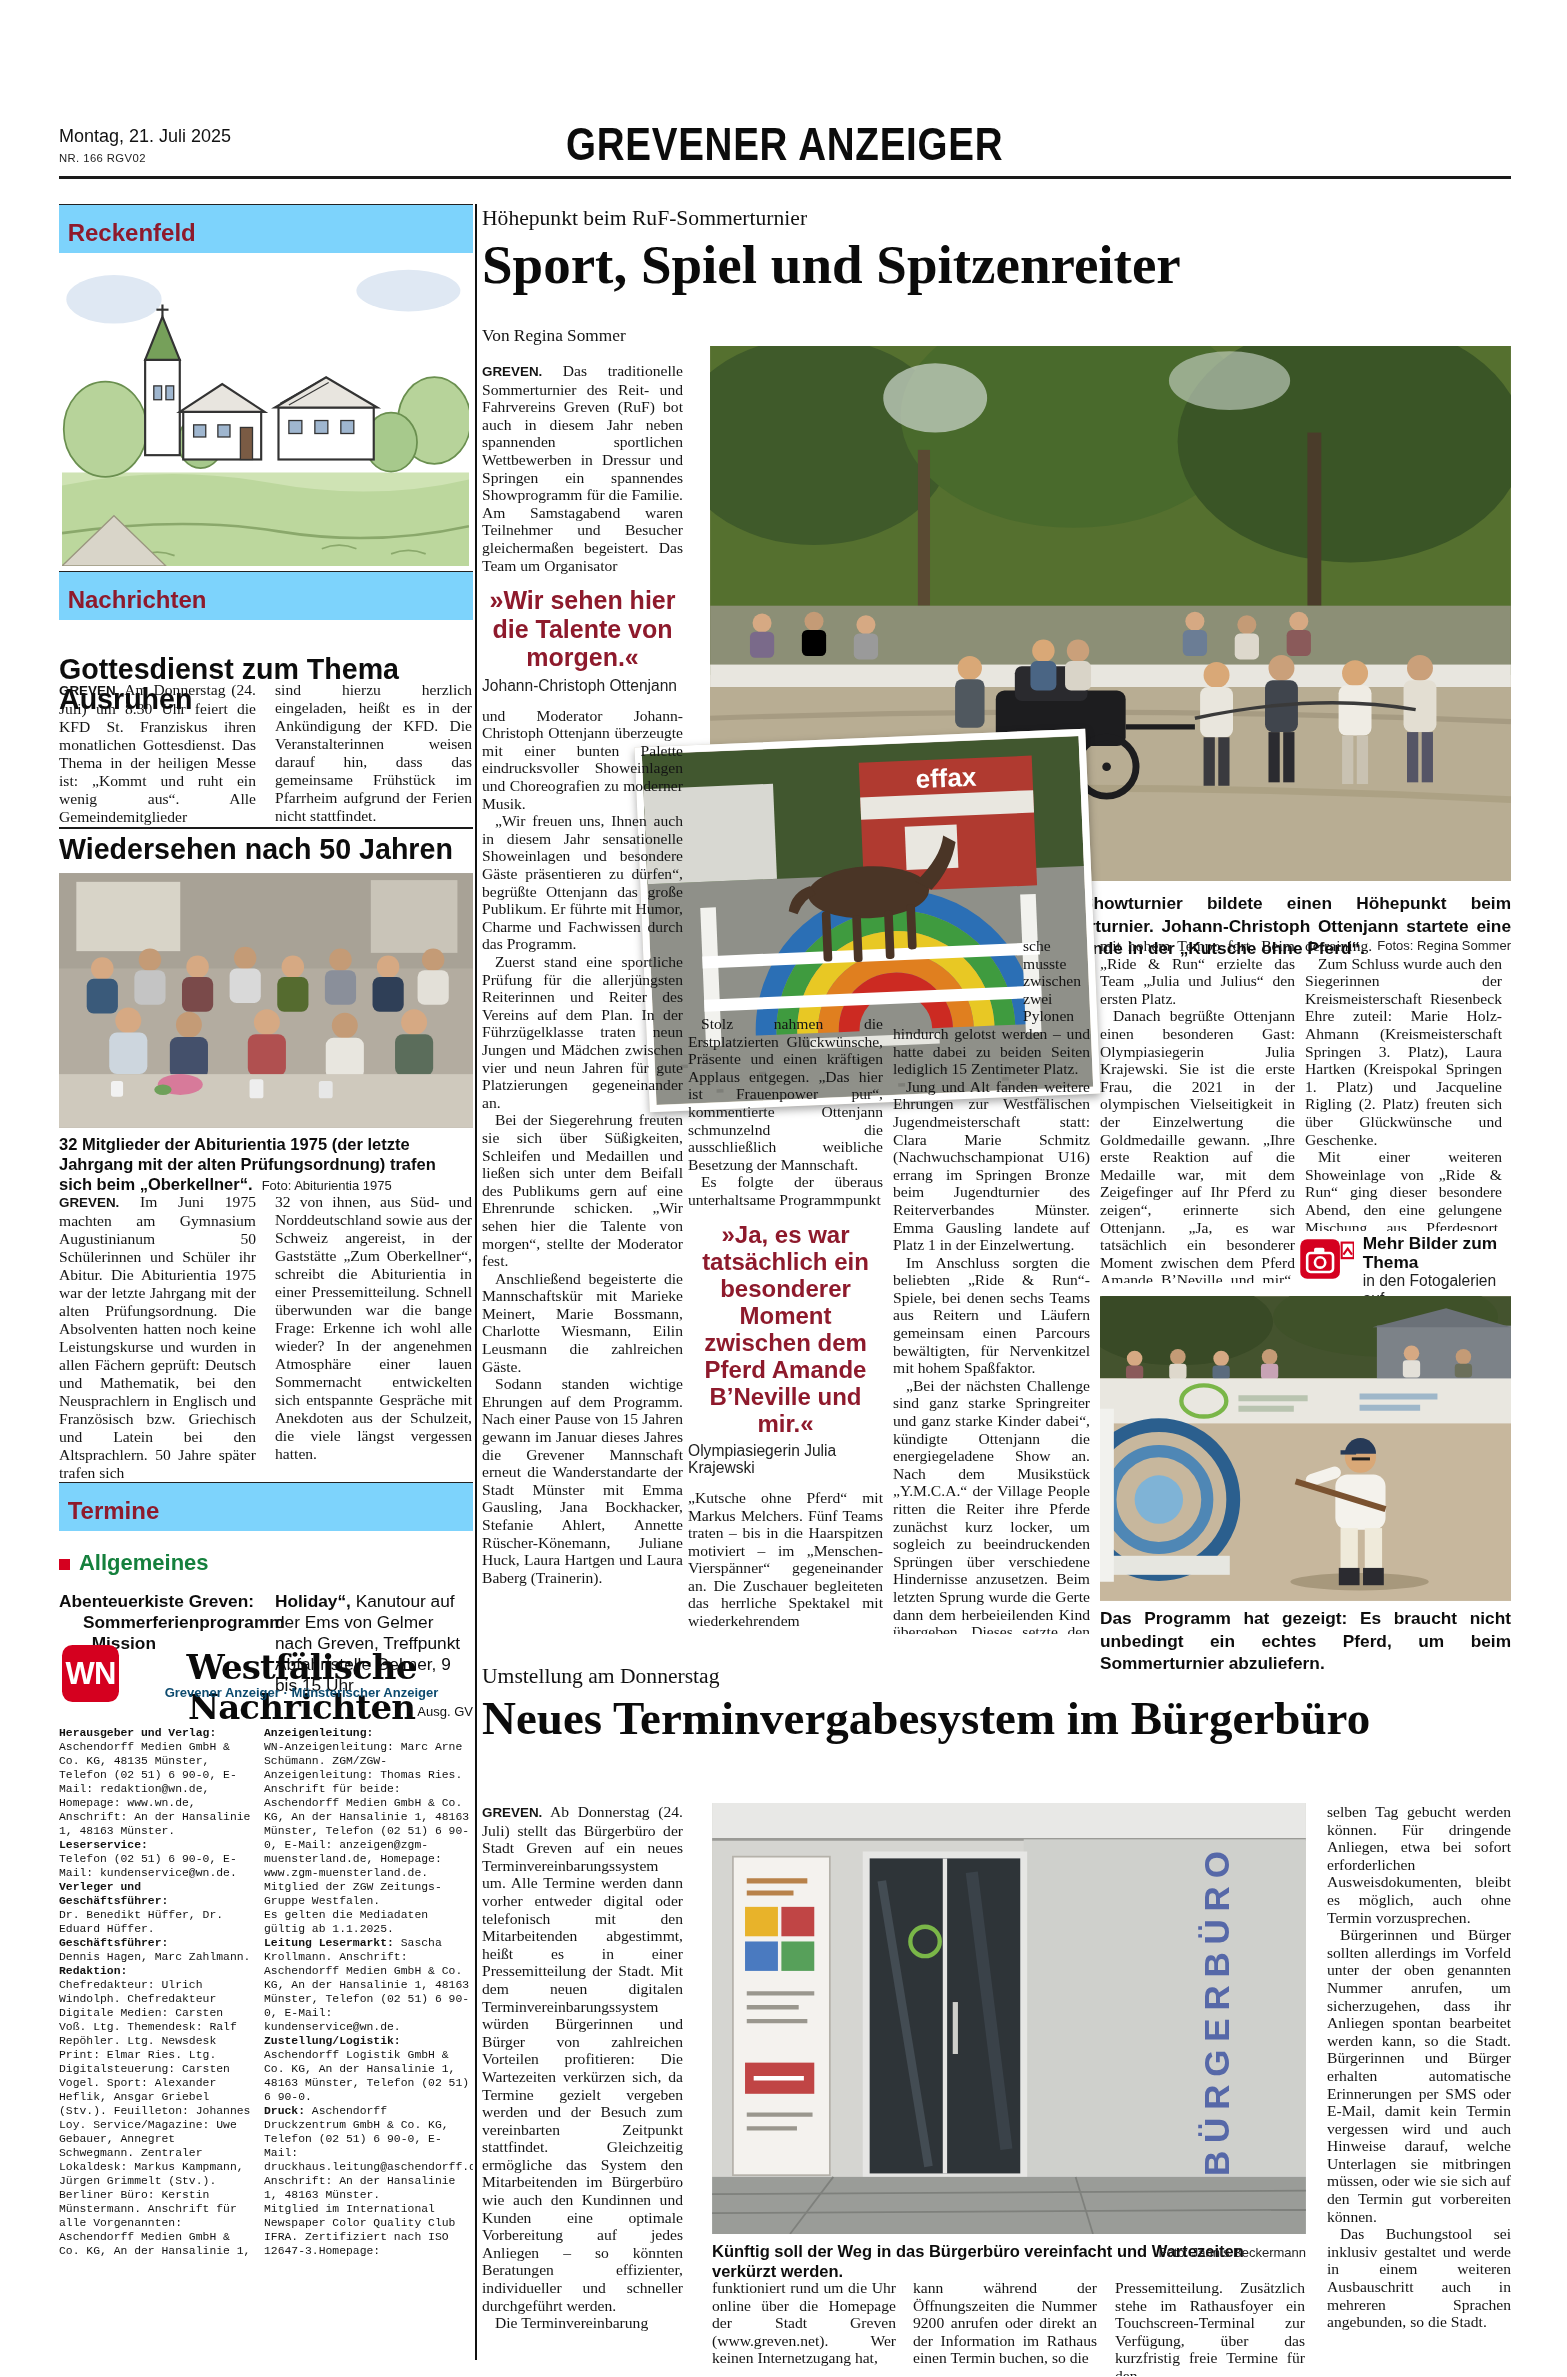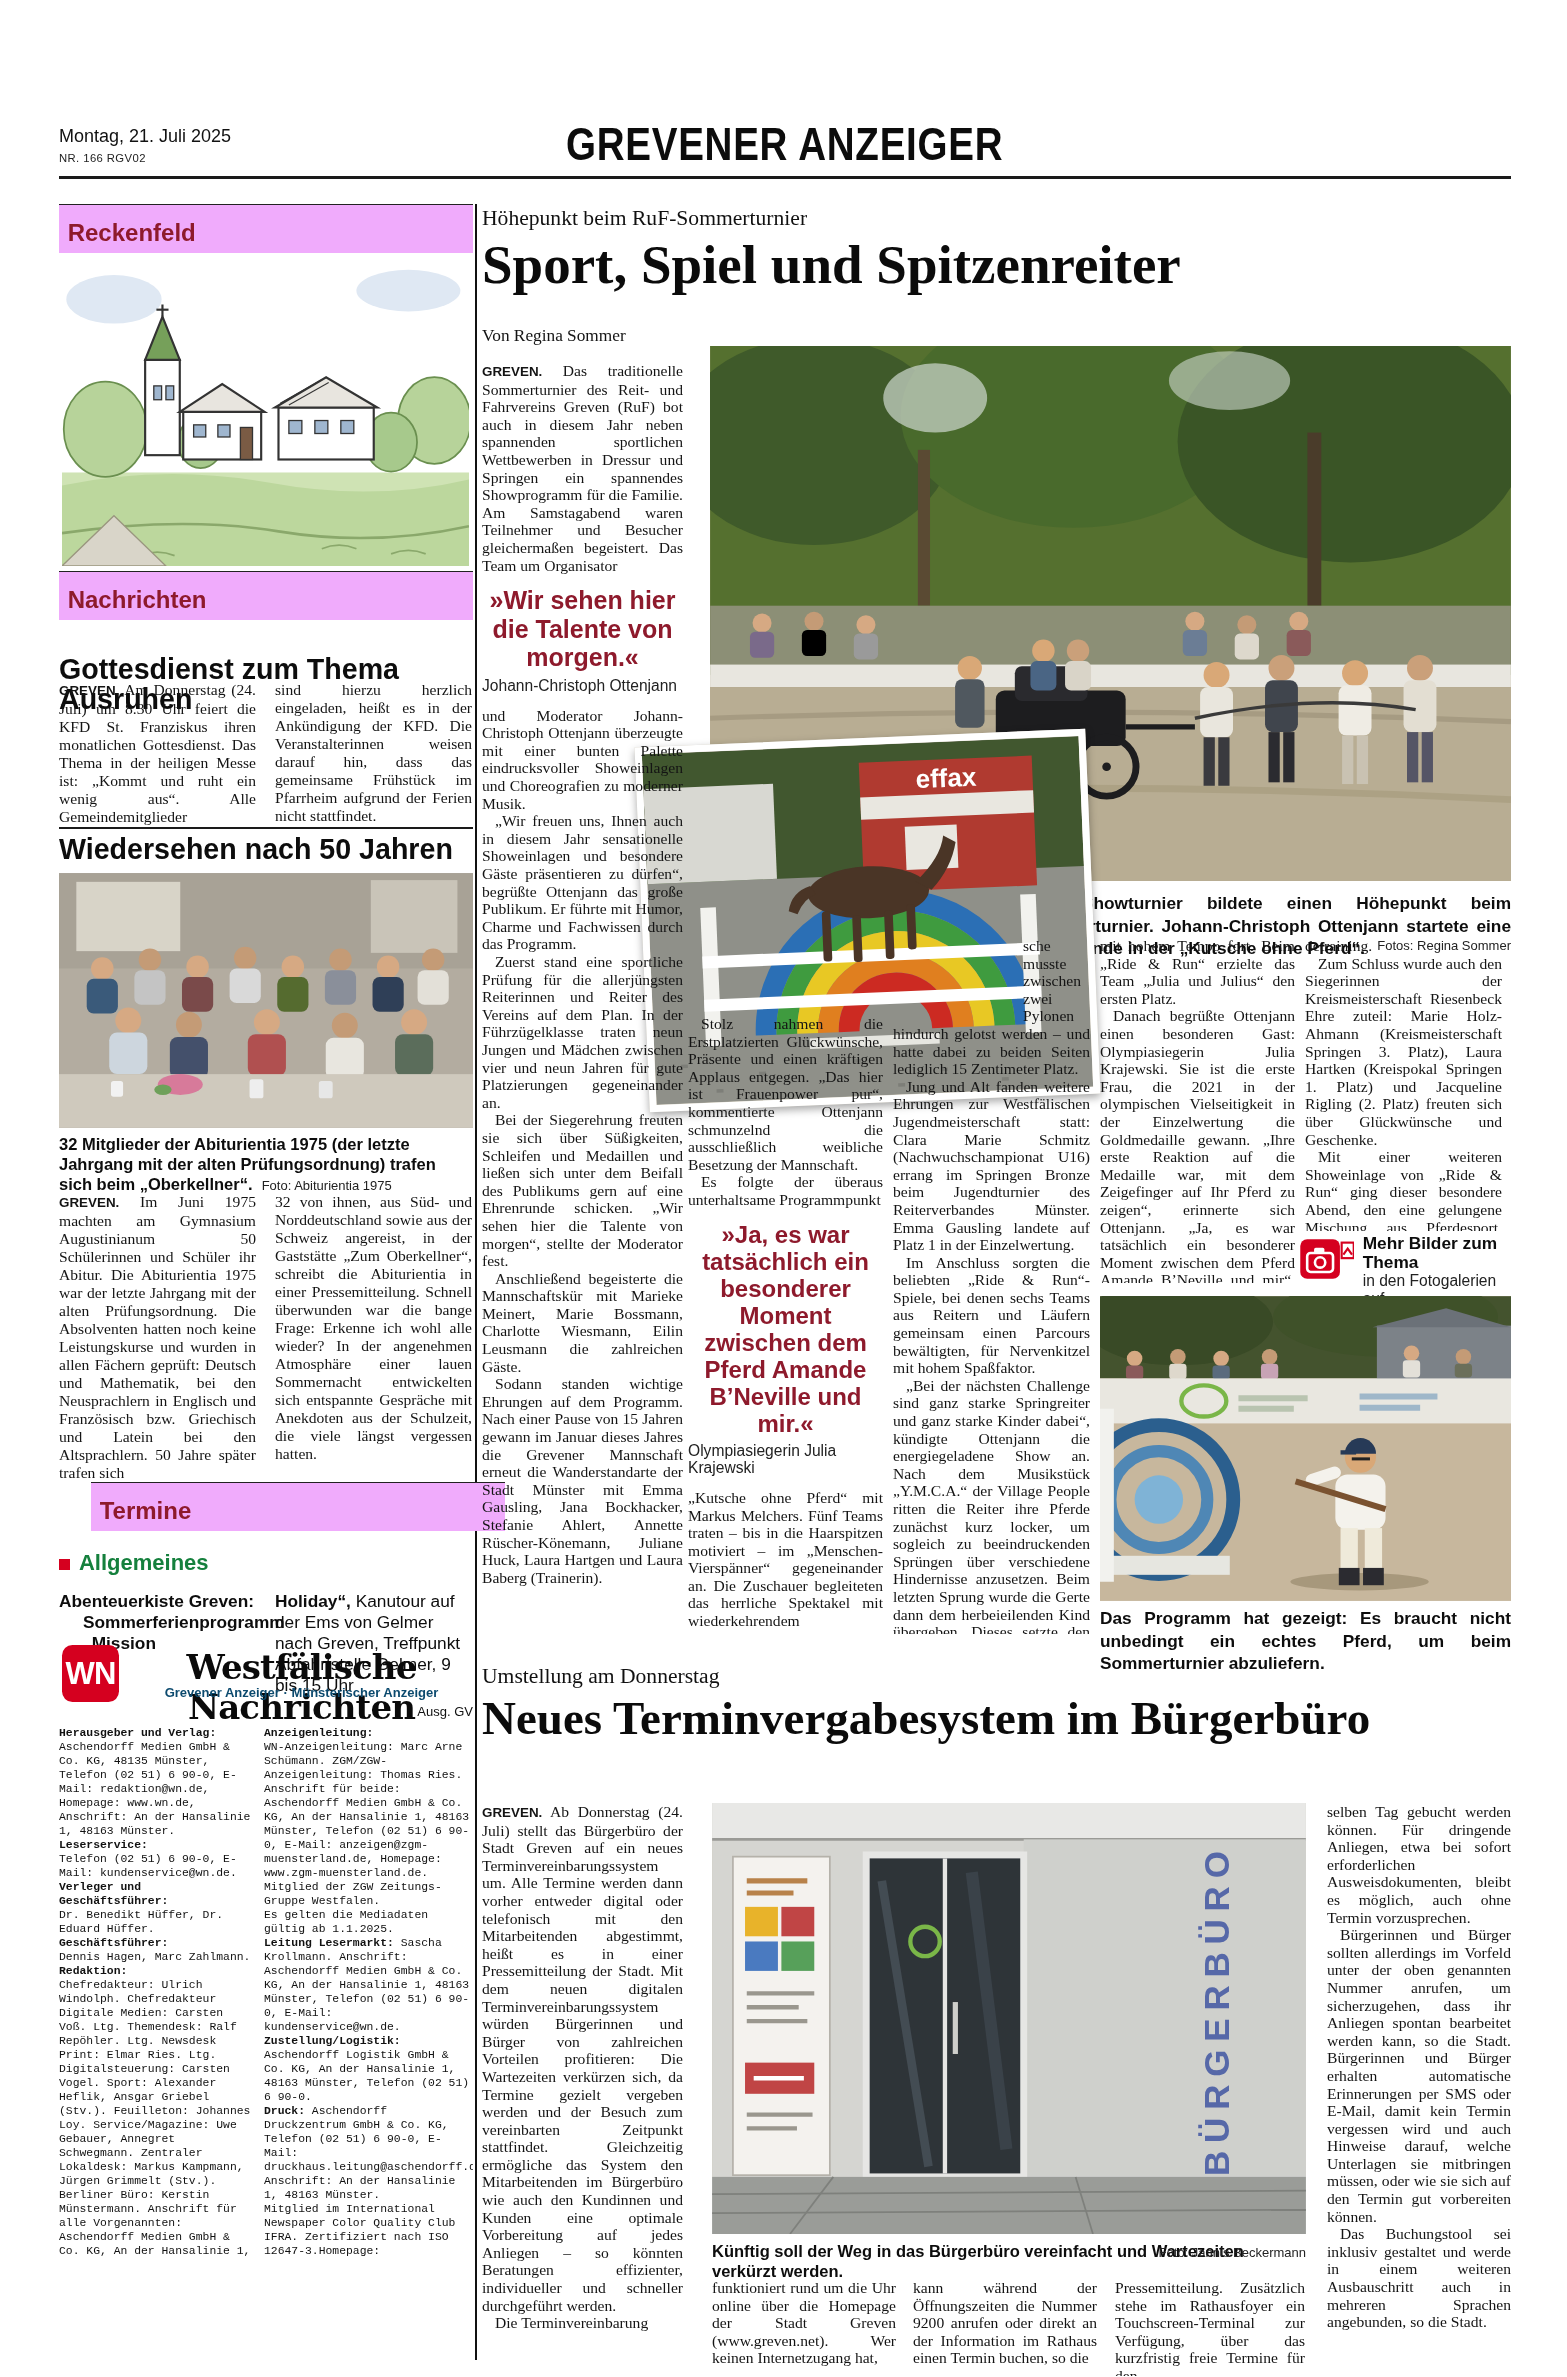--- a/index.html
+++ b/index.html
@@ -7,21 +7,21 @@
         font-family:"Liberation Serif",serif;color:#141414;}
   .abs{position:absolute;}
   
   .date{font-family:"Liberation Sans",sans-serif;font-size:18px;font-weight:normal;color:#111;}
   .issue{font-family:"Liberation Sans",sans-serif;font-size:11.3px;color:#222;letter-spacing:0.4px;}
   .masthead{width:1452px;text-align:center;font-family:"Liberation Sans",sans-serif;
             font-weight:bold;font-size:47px;color:#0c0c0c;}
   .masthead span{display:inline-block;transform:scaleX(.82);transform-origin:center;letter-spacing:0.9px;}
   .rule{background:#1a1a1a;}
   
-  .seclabel{width:414px;height:49px;background:#f0abfc;border-top:1.7px solid #222;box-sizing:border-box;
+  .seclabel{width:414px;height:49px;background:#7dd3fc;border-top:1.7px solid #222;box-sizing:border-box;
             display:flex;align-items:flex-end;padding:0 0 6px 8.7px;}
   .seclabel span{font-family:"Liberation Sans",sans-serif;font-weight:bold;font-size:24px;color:#8e1a2c;}
   .h-sans{font-family:"Liberation Sans",sans-serif;font-weight:bold;font-size:28.6px;color:#0d0d0d;line-height:1.05;}
   .sbody{font-size:15.6px;line-height:18px;text-align:justify;}
   .sbody .lead{font-family:"Liberation Sans",sans-serif;font-weight:bold;font-size:13.4px;}
   .caption{font-family:"Liberation Sans",sans-serif;font-weight:bold;font-size:16.5px;line-height:20px;color:#0d0d0d;}
   .credit{font-family:"Liberation Sans",sans-serif;font-weight:normal;font-size:13px;color:#222;}
   
   .kicker{font-size:21.6px;color:#111;}
   .headline1{font-size:55px;font-weight:bold;line-height:1.02;color:#0b0b0b;}
@@ -165,21 +165,21 @@
   </div>
   <div class="abs caption" style="left:59px;top:1134px;width:414px;">
     <span>32 Mitglieder der Abiturientia 1975 (der letzte Jahrgang mit der alten Prüfungsordnung) trafen sich beim „Oberkellner“.</span>&nbsp;&nbsp;<span class="credit">Foto: Abiturientia 1975</span>
   </div>
 
   <div class="abs sbody" style="left:59px;top:1193px;width:197px;height:286px;overflow:hidden;">
     <span class="lead">GREVEN.</span> <span>Im Juni 1975 machten am Gymnasium Augustinianum 50 Schülerinnen und Schüler ihr Abitur. Die Abiturientia 1975 war der letzte Jahrgang mit der alten Prüfungsordnung. Die Absolventen hatten noch keine Leistungskurse und wurden in allen Fächern geprüft: Deutsch und Mathematik, bei den Neusprachlern in Englisch und Französisch bzw. Griechisch und Latein bei den Altsprachlern. 50 Jahre später trafen sich</span>
   </div>
   <div class="abs sbody" style="left:275px;top:1193px;width:197px;height:286px;overflow:hidden;">32 von ihnen, aus Süd- und Norddeutschland sowie aus der Schweiz angereist, in der Gaststätte „Zum Oberkellner“, schreibt die Abiturientia in einer Pressemitteilung. Schnell überwunden war die bange Frage: Erkenne ich wohl alle wieder? In der angenehmen Atmosphäre einer lauen Sommernacht entwickelten sich entspannte Gespräche mit Anekdoten aus der Schulzeit, die viele längst vergessen hatten.</div>
 
-  <div class="abs seclabel" style="left:59px;top:1482px;margin-left:32px;">
+  <div class="abs seclabel" style="left:59px;top:1482px;">
       <span>Termine</span>
     </div>
 
   <div class="abs" style="left:59px;top:1550px;">
     <span class="bullet"></span><span style="font-family:'Liberation Sans',sans-serif;font-weight:bold;font-size:22px;color:#15803d;">Allgemeines</span>
   </div>
   <div class="abs tentry" style="left:59px;top:1591px;width:208px;font-weight:bold;padding-left:24px;text-indent:-24px;box-sizing:border-box;">Abenteuerkiste Greven: Sommerferienprogramm „Mission</div>
   <div class="abs tentry" style="left:275px;top:1591px;width:197px;">
     <b>Holiday“,</b><span> Kanutour auf der Ems von Gelmer nach Greven, Treffpunkt Abfahrtstelle Gelmer, 9 bis 15 Uhr</span>
   </div>

